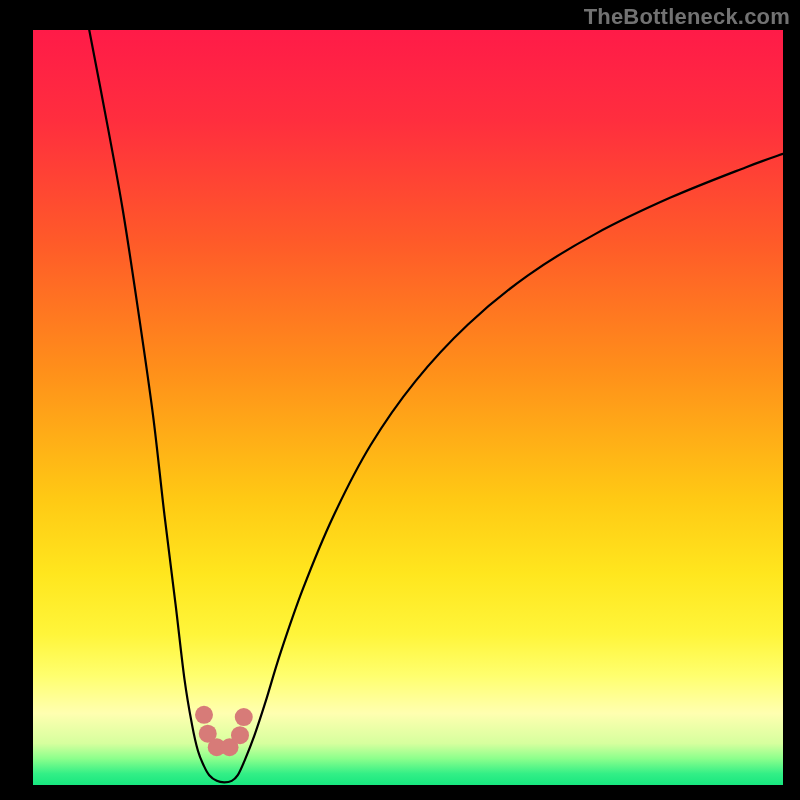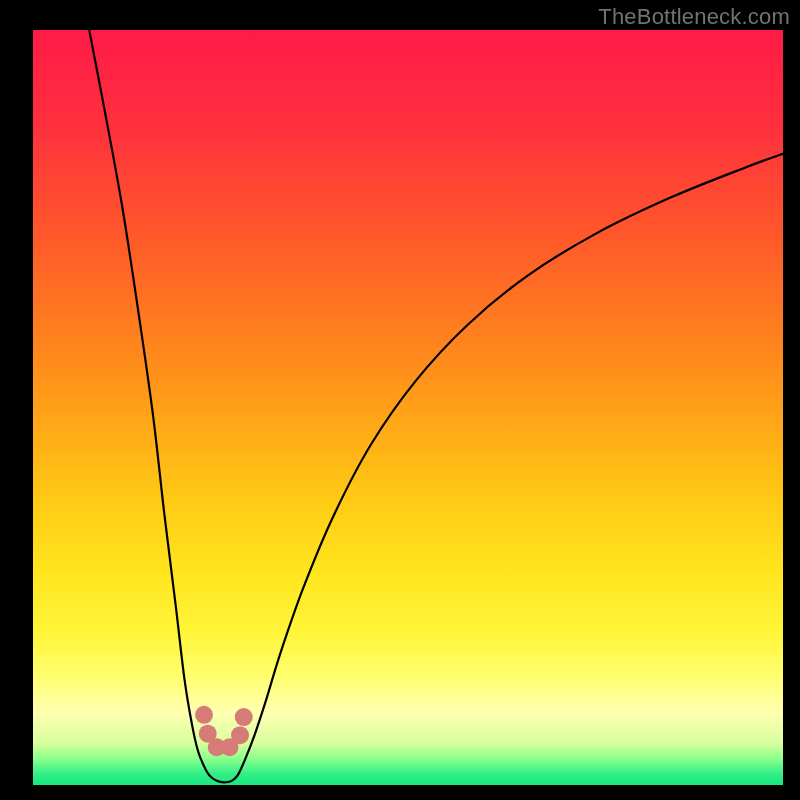--- a/index.html
+++ b/index.html
@@ -21,21 +21,21 @@
     position: absolute;
     background: #fff;
   }
   .watermark {
     position: absolute;
     top: 4px;
     right: 10px;
     color: #727272;
     font-size: 22px;
     letter-spacing: 0.2px;
-    font-weight: 400;
+    font-weight: 700;
   }
   svg { display: block; }
 </style>
 </head>
 <body>
 
 <div class="frame">
   <div class="plot" id="plot" style="left: 33px; top: 30px; width: 750px; height: 755px;">
       <svg width="750" height="755" viewBox="0 0 750 755">
         <defs>

